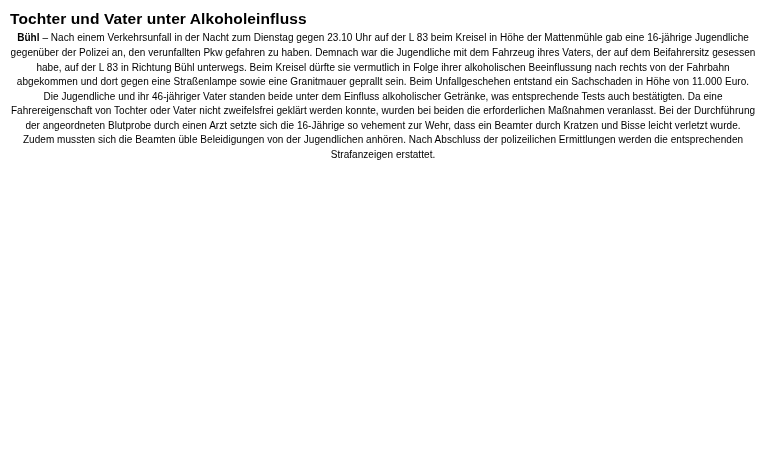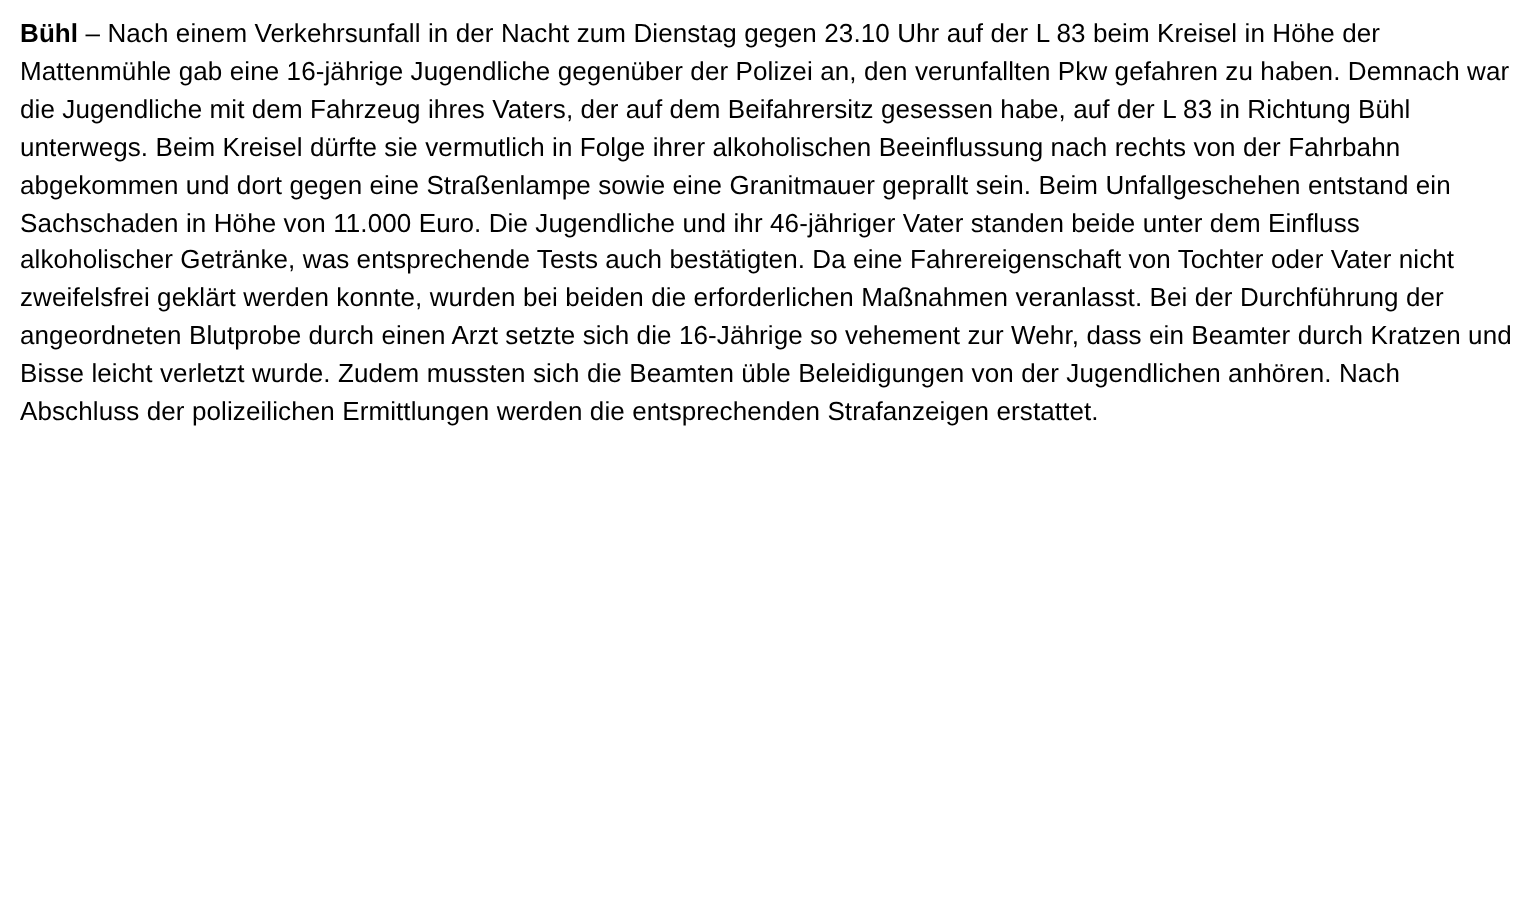--- a/index.html
+++ b/index.html
@@ -20,28 +20,29 @@
     width: 770px;
   }
   .headline {
     font-size: 15.5px;
     font-weight: bold;
     line-height: 1.45;
     margin: 0 0 1px 0;
     letter-spacing: 0.1px;
   }
   .body-text {
-    font-size: 13px;
+    font-size: 10px;
     line-height: 1.455;
     margin: 0;
-    text-align: left;
+    text-align: center;
     letter-spacing: 0.05px;
   }
   .dateline {
     font-weight: bold;
   }
 </style>
 </head>
 <body>
 
 <div class="article">
+  <h1 class="headline">Tochter und Vater unter Alkoholeinfluss</h1>
   <p class="body-text"><span class="dateline">Bühl</span><span> – </span><span>Nach einem Verkehrsunfall in der Nacht zum Dienstag gegen 23.10 Uhr auf der L 83 beim Kreisel in Höhe der Mattenmühle gab eine 16-jährige Jugendliche gegenüber der Polizei an, den verunfallten Pkw gefahren zu haben. Demnach war die Jugendliche mit dem Fahrzeug ihres Vaters, der auf dem Beifahrersitz gesessen habe, auf der L 83 in Richtung Bühl unterwegs. Beim Kreisel dürfte sie vermutlich in Folge ihrer alkoholischen Beeinflussung nach rechts von der Fahrbahn abgekommen und dort gegen eine Straßenlampe sowie eine Granitmauer geprallt sein. Beim Unfallgeschehen entstand ein Sachschaden in Höhe von 11.000 Euro. Die Jugendliche und ihr 46-jähriger Vater standen beide unter dem Einfluss alkoholischer Getränke, was entsprechende Tests auch bestätigten. Da eine Fahrereigenschaft von Tochter oder Vater nicht zweifelsfrei geklärt werden konnte, wurden bei beiden die erforderlichen Maßnahmen veranlasst. Bei der Durchführung der angeordneten Blutprobe durch einen Arzt setzte sich die 16-Jährige so vehement zur Wehr, dass ein Beamter durch Kratzen und Bisse leicht verletzt wurde. Zudem mussten sich die Beamten üble Beleidigungen von der Jugendlichen anhören. Nach Abschluss der polizeilichen Ermittlungen werden die entsprechenden Strafanzeigen erstattet.</span></p>
 </div>
 
 </body></html>

